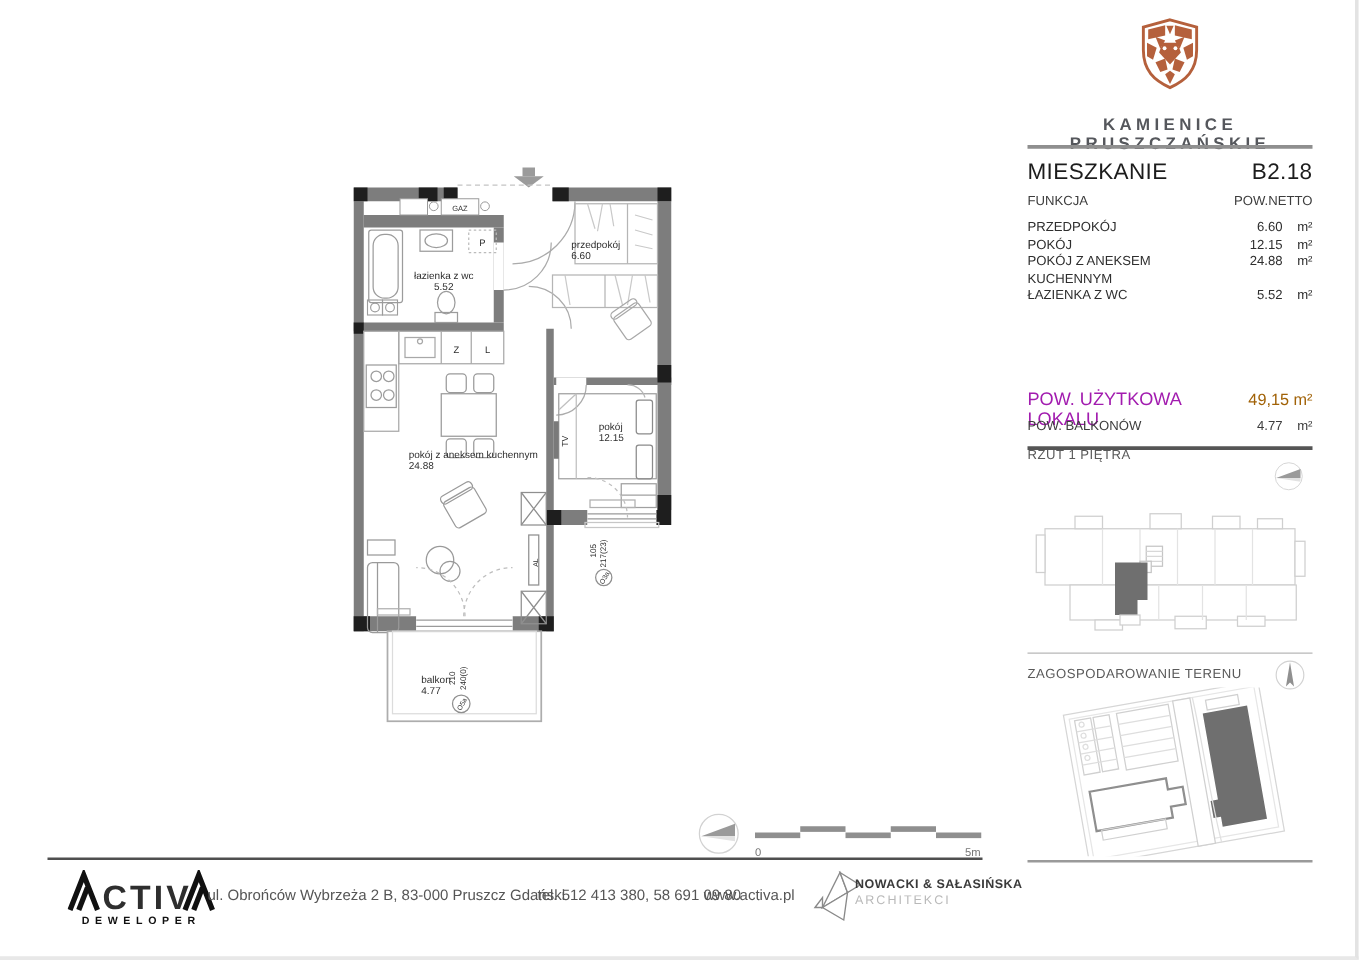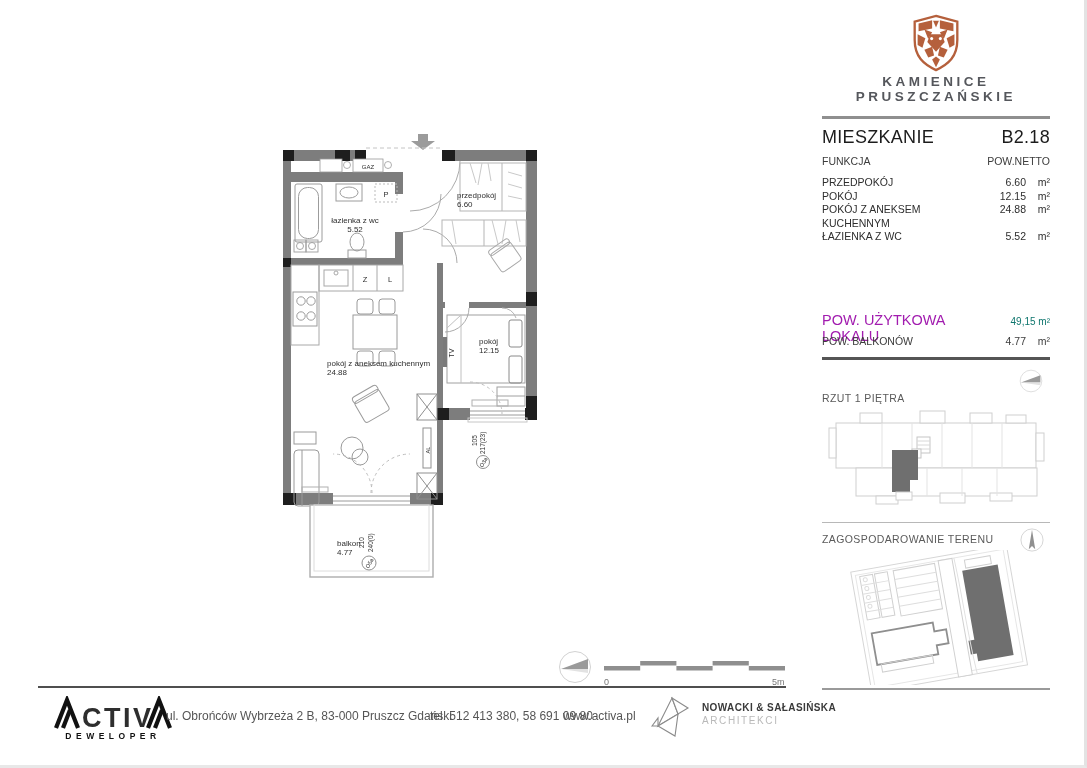--- a/index.html
+++ b/index.html
@@ -5,21 +5,21 @@
   html,body{margin:0;padding:0;background:#fff;}
   #page{position:relative;width:1087px;height:768px;background:#fff;overflow:hidden;
         font-family:"Liberation Sans",sans-serif;color:#222;
         border-right:3px solid #e3e3e3;border-bottom:3px solid #e8e8e8;box-sizing:border-box;}
   .abs{position:absolute;}
   svg{display:block;}
   svg text{font-family:"Liberation Sans",sans-serif;fill:#2e2e2e;}
   
   .panel{position:absolute;left:822px;top:0;width:228px;height:768px;}
   .logo-wrap{position:absolute;left:0;top:12px;width:228px;text-align:center;}
-  .logo-title{font-size:13.5px;font-weight:bold;letter-spacing:3.5px;color:#55575c;line-height:15px;margin-top:2px;}
+  .logo-title{font-size:13.5px;font-weight:bold;letter-spacing:3.5px;color:#55575c;line-height:15px;margin-top:20px;}
   .hr{position:absolute;left:0;width:228px;}
   .row-between{position:absolute;left:0;width:228px;display:flex;justify-content:space-between;align-items:baseline;}
   .h1{font-size:18px;color:#1c1c1c;letter-spacing:.3px;}
   .lbl{font-size:10.5px;color:#3c3c3c;}
   .rooms{position:absolute;left:0;top:176px;width:228px;}
   .room-row{display:grid;grid-template-columns:1fr 44px 24px;font-size:10.5px;color:#2e2e2e;line-height:13.5px;}
   .room-row .v{text-align:right;}
   .room-row .u{text-align:right;padding-left:4px;}
   .pow-row{position:absolute;left:0;width:228px;display:grid;grid-template-columns:1fr 58px 24px;align-items:baseline;}
   .pow-row .v{text-align:right;}
@@ -308,31 +308,31 @@
       </div>
       <div class="room-row">
         <span>ŁAZIENKA Z WC</span>
         <span class="v">5.52</span>
         <span class="u">m²</span>
       </div>
     </div>
 
     <div class="pow-row" style="top:312px;">
       <span style="font-size:14.5px;color:#a21caf;">POW. UŻYTKOWA LOKALU</span>
-      <span class="v" style="font-size:10px;color:#0f766e;grid-column:2/4;">49,15 m²</span>
+      <span class="v" style="font-size:13px;color:#a16207;grid-column:2/4;">49,15 m²</span>
     </div>
     <div class="pow-row" style="top:335px;">
       <span class="lbl">POW. BALKONÓW</span>
       <span class="v lbl">4.77</span>
       <span class="u lbl">m²</span>
     </div>
 
     <div class="hr" style="top:357px;height:3px;background:#555;"></div>
 
-    <div class="abs sec-lbl" style="left:0;top:392px;">RZUT 1 PIĘTRA</div>
+    <div class="abs sec-lbl" style="left:0;top:358px;">RZUT 1 PIĘTRA</div>
     <svg class="abs" style="left:196px;top:368px;" width="26" height="26" viewBox="0 0 36 36">
       <circle cx="18" cy="18" r="15" fill="#fff" stroke="#d2d2d2"></circle>
       <polygon points="4,20 31,10 31,20" fill="#9a9a9a"></polygon>
       <polygon points="4,20 31,20 31,24" fill="#e2e2e2"></polygon>
     </svg>
 
     <svg class="abs" style="left:0;top:393px;" width="228" height="125" viewBox="0 0 228 125">
       <g fill="#fff" stroke="#cfcfcf" stroke-width="1">
         <rect x="14" y="30" width="200" height="45"></rect>
         <rect x="38" y="20" width="22" height="10"></rect>
@@ -423,18 +423,18 @@
   <div class="f-text" style="left:563px;">www.activa.pl</div>
 
   <svg class="abs" style="left:648px;top:692px;" width="46" height="48" viewBox="0 0 46 48">
     <g stroke="#8a8a8a" stroke-width="1.1" fill="#fff">
       <polygon points="10,34 24,6 30,22"></polygon>
       <polygon points="24,6 40,16 30,22"></polygon>
       <polygon points="10,34 30,22 27,44"></polygon>
       <polygon points="4,34 10,26 10,34"></polygon>
     </g>
   </svg>
-  <div class="abs" style="left:702px;top:702px;">
+  <div class="abs" style="left:684px;top:702px;">
     <div class="arch-t1">NOWACKI &amp; SAŁASIŃSKA</div>
     <div class="arch-t2">ARCHITEKCI</div>
   </div>
 
 </div>
 
 </body></html>

